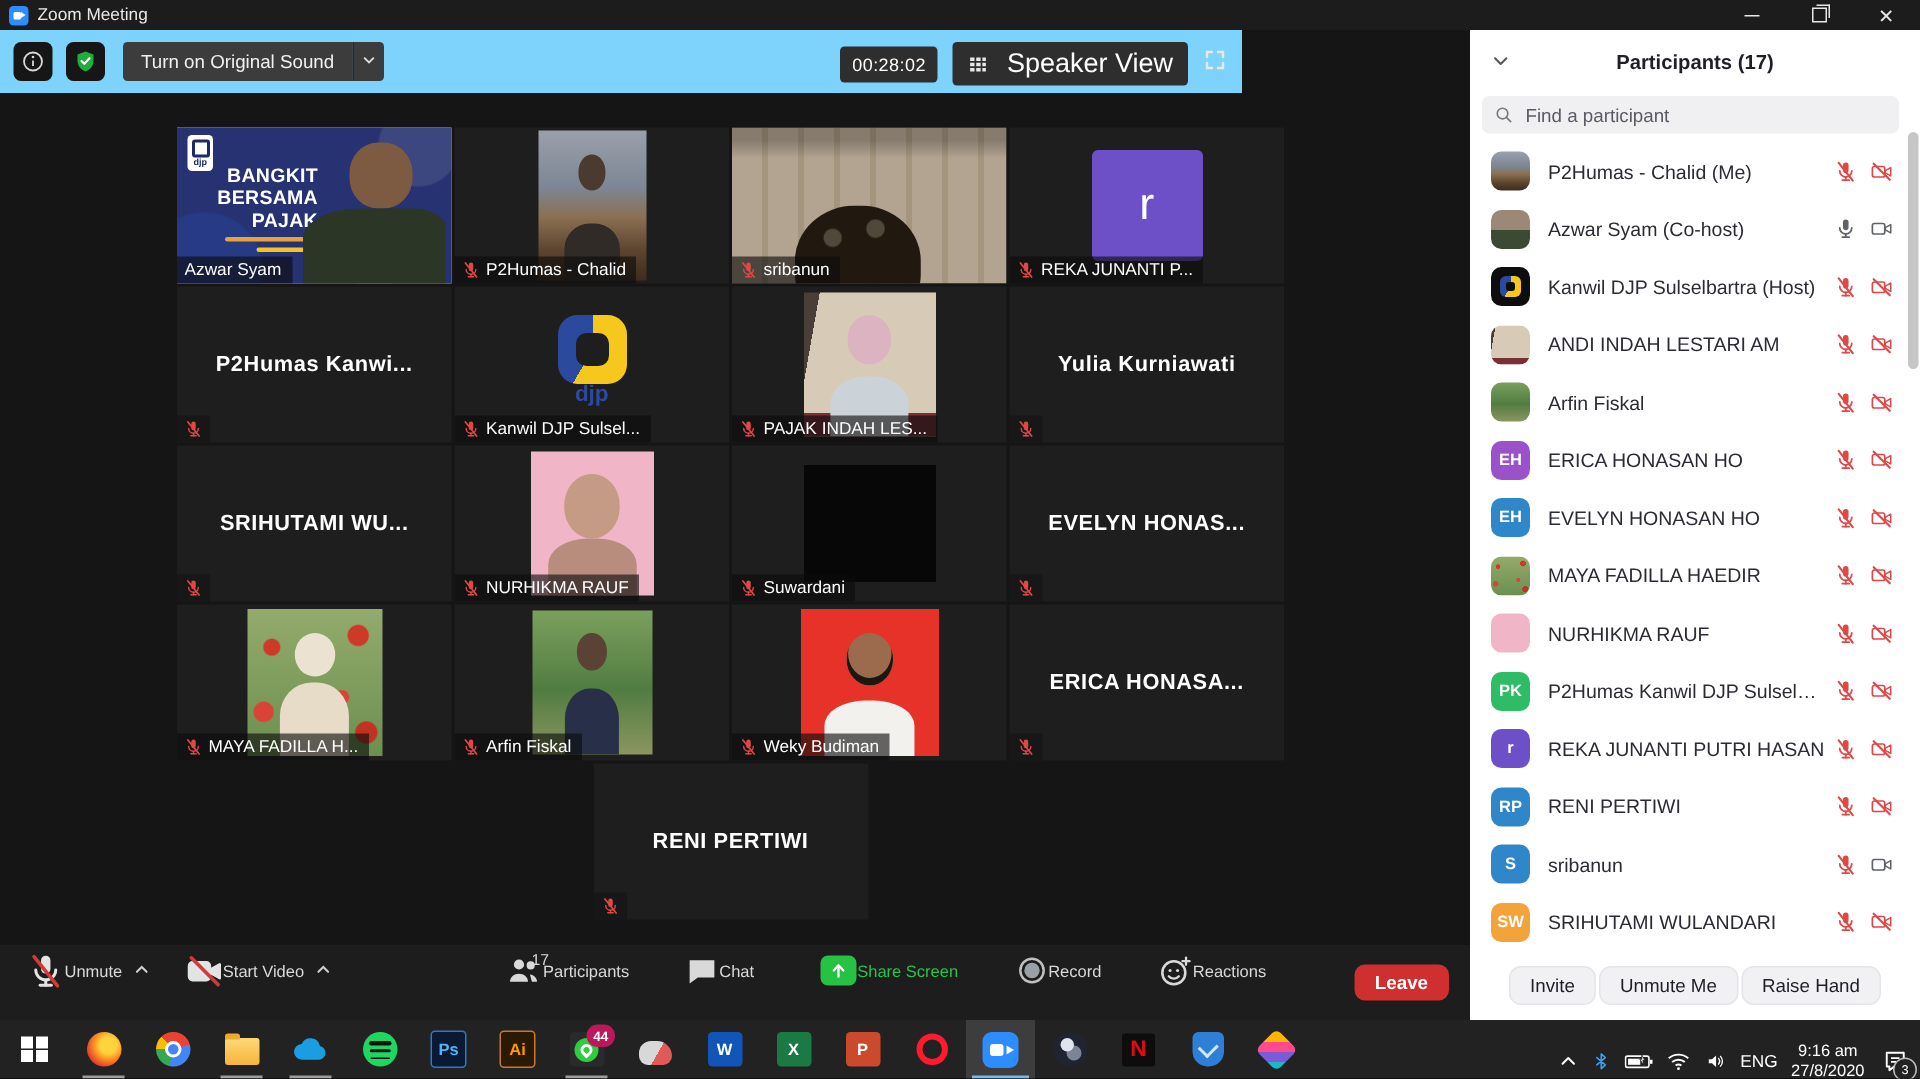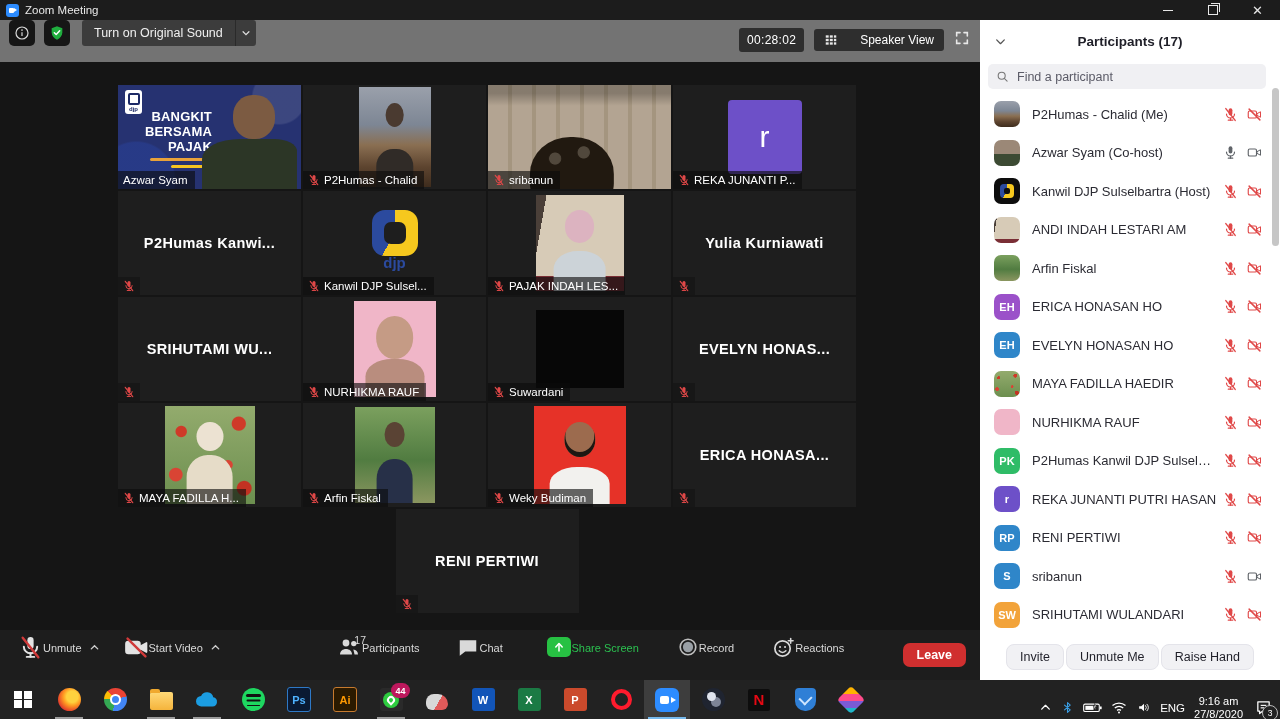--- a/index.html
+++ b/index.html
@@ -14,28 +14,28 @@
   #titlebar .wt{color:#e8e8e8;font-size:11.5px}
   .wctrls{position:absolute;right:0;top:0;height:20px;display:flex}
   .wbtn{width:45px;height:20px;display:flex;align-items:center;justify-content:center;color:#e8e8e8}
   .min-g{width:10px;height:1px;background:#e8e8e8}
   .max-g{width:8px;height:8px;border:1px solid #e8e8e8;position:relative}
   .max-g:before{content:"";position:absolute;left:2px;top:-3px;width:8px;height:8px;border:1px solid #e8e8e8;border-left:none;border-bottom:none}
   .close-g{font-size:13px;line-height:13px;color:#e8e8e8}
 
   
   #main{position:absolute;left:0;top:20px;width:980px;height:660px;background:#151515;overflow:hidden}
-  #topbar{position:absolute;left:0;top:0;width:980px;height:42px;background:#737373;display:flex;}
+  #topbar{position:absolute;left:0;top:0;width:828px;height:42px;background:#7dd3fc;display:flex;align-items:center}
   .tb-sq{width:26px;height:26px;border-radius:5px;background:#161616;display:flex;align-items:center;justify-content:center;margin-left:9px}
   .snd-btn{display:flex;margin-left:12px;height:26px;border-radius:3px;overflow:hidden}
   .snd-main{background:#3c3c3c;color:#f0f0f0;font-size:12.5px;display:flex;align-items:center;padding:0 12px}
   .snd-dd{background:#3c3c3c;border-left:1px solid #2a2a2a;width:20px;display:flex;align-items:center;justify-content:center;color:#ddd}
   .tb-right{position:absolute;right:10px;top:8px;display:flex;align-items:center;gap:10px}
   .timer{background:#2e2e2e;color:#fff;font-size:12px;padding:5px 8px;border-radius:3px;letter-spacing:.3px}
-  .viewbtn{background:#2e2e2e;color:#fff;font-size:12px;padding:4px 10px;border-radius:3px;display:flex;align-items:center;gap:22px}
+  .viewbtn{background:#2e2e2e;color:#fff;font-size:18px;padding:4px 10px;border-radius:3px;display:flex;align-items:center;gap:12px}
   .fsbtn{color:#e8e8e8;display:flex;align-items:center}
 
   
   #grid{position:absolute;left:118px;top:65px;width:738px;display:grid;grid-template-columns:repeat(4,183px);grid-auto-rows:104px;gap:2px}
   .tile{position:relative;background:#1e1e1e;overflow:hidden}
   .tile.active{outline:3px solid #c3d23f;outline-offset:-3px;z-index:2}
   .tile.pos-center{grid-column:2/span 2;justify-self:center;width:183px}
   .kind-photo,.kind-avatar,.kind-logo{display:flex;align-items:center;justify-content:center}
   .big-name{position:absolute;inset:0;display:flex;align-items:center;justify-content:center;color:#fff;font-weight:bold;font-size:14.5px;letter-spacing:.4px;text-align:center;padding:0 6px}
   .tag{position:absolute;left:0;bottom:0;display:flex;align-items:center;gap:4px;background:rgba(12,12,12,.62);padding:3px 7px 3px 5px;max-width:96%}

